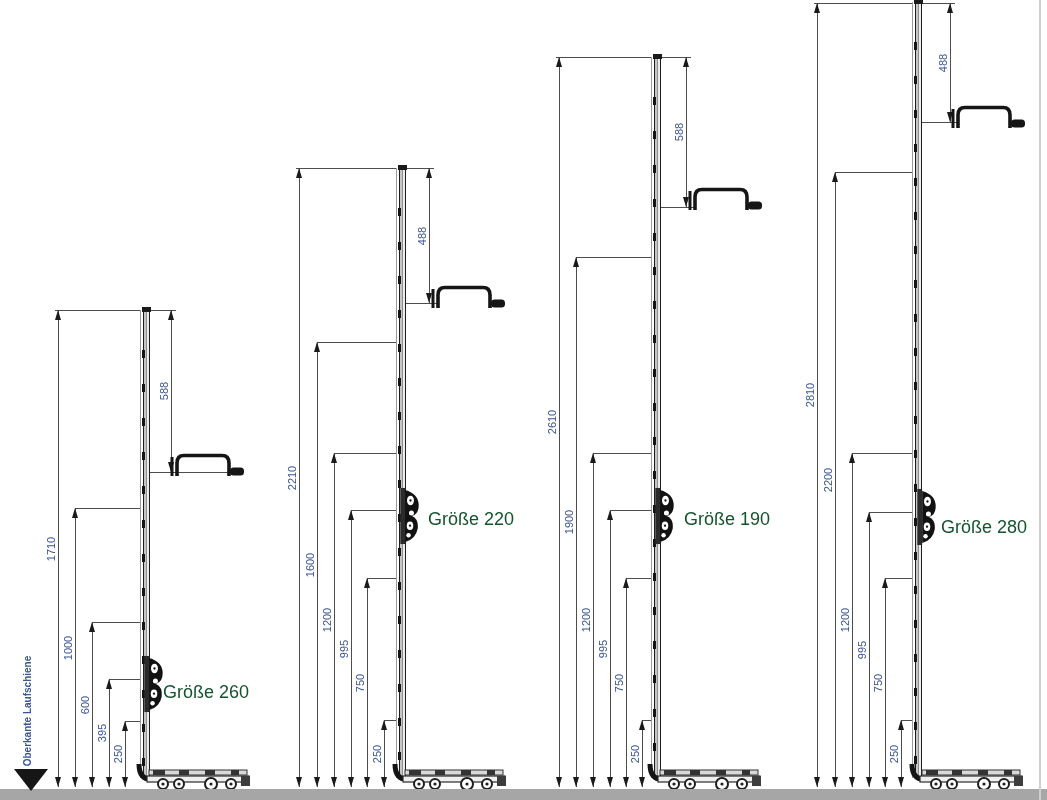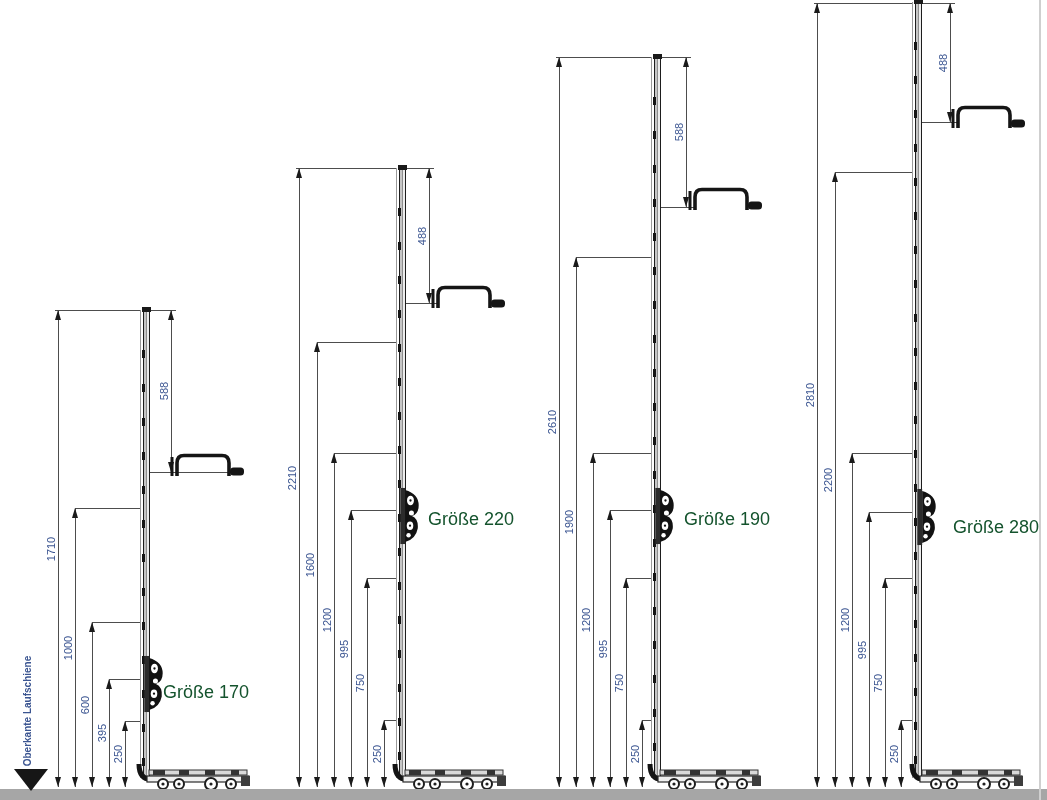--- a/index.html
+++ b/index.html
@@ -123,21 +123,21 @@
     </div>
   <svg class="part" style="left:143px;top:655px;" width="22" height="58">
       <use href="#sym-gearbox"></use>
     </svg>
   <svg class="part" style="left:167px;top:449px;" width="78" height="30">
       <use href="#sym-handle"></use>
     </svg>
   <svg class="part" style="left:133px;top:764px;" width="122" height="28">
       <use href="#sym-carriage"></use>
     </svg>
-  <div class="glabel" style="left:163px;top:682px;">Größe 170</div>
+  <div class="glabel" style="left:163px;top:682px;">Größe 260</div>
 
   <div class="hline" style="left:296px;top:168px;width:138px;"></div>
   <div class="hline" style="left:317px;top:342px;width:79px;"></div>
   <div class="hline" style="left:334px;top:453px;width:62px;"></div>
   <div class="hline" style="left:351px;top:510px;width:49px;"></div>
   <div class="hline" style="left:367px;top:578px;width:29px;"></div>
   <div class="hline" style="left:384px;top:720px;width:12px;"></div>
   <div class="hline" style="left:406px;top:303px;width:32px;"></div>
 
   <div class="vdim" style="left:299px;top:168px;height:619px;">
@@ -300,21 +300,21 @@
     </div>
   <svg class="part" style="left:916px;top:488px;" width="22" height="58">
       <use href="#sym-gearbox"></use>
     </svg>
   <svg class="part" style="left:948px;top:101px;" width="78" height="30">
       <use href="#sym-handle"></use>
     </svg>
   <svg class="part" style="left:906px;top:764px;" width="122" height="28">
       <use href="#sym-carriage"></use>
     </svg>
-  <div class="glabel" style="left:941px;top:517px;margin-left:12px;">Größe 280</div>
+  <div class="glabel" style="left:941px;top:517px;">Größe 280</div>
 
   <div class="ground-bar"></div>
   <div class="right-border"></div>
   <div class="datum-label-anchor">
     <span>Oberkante Laufschiene</span>
   </div>
   <div class="datum-triangle"></div>
 
 </div>
 

